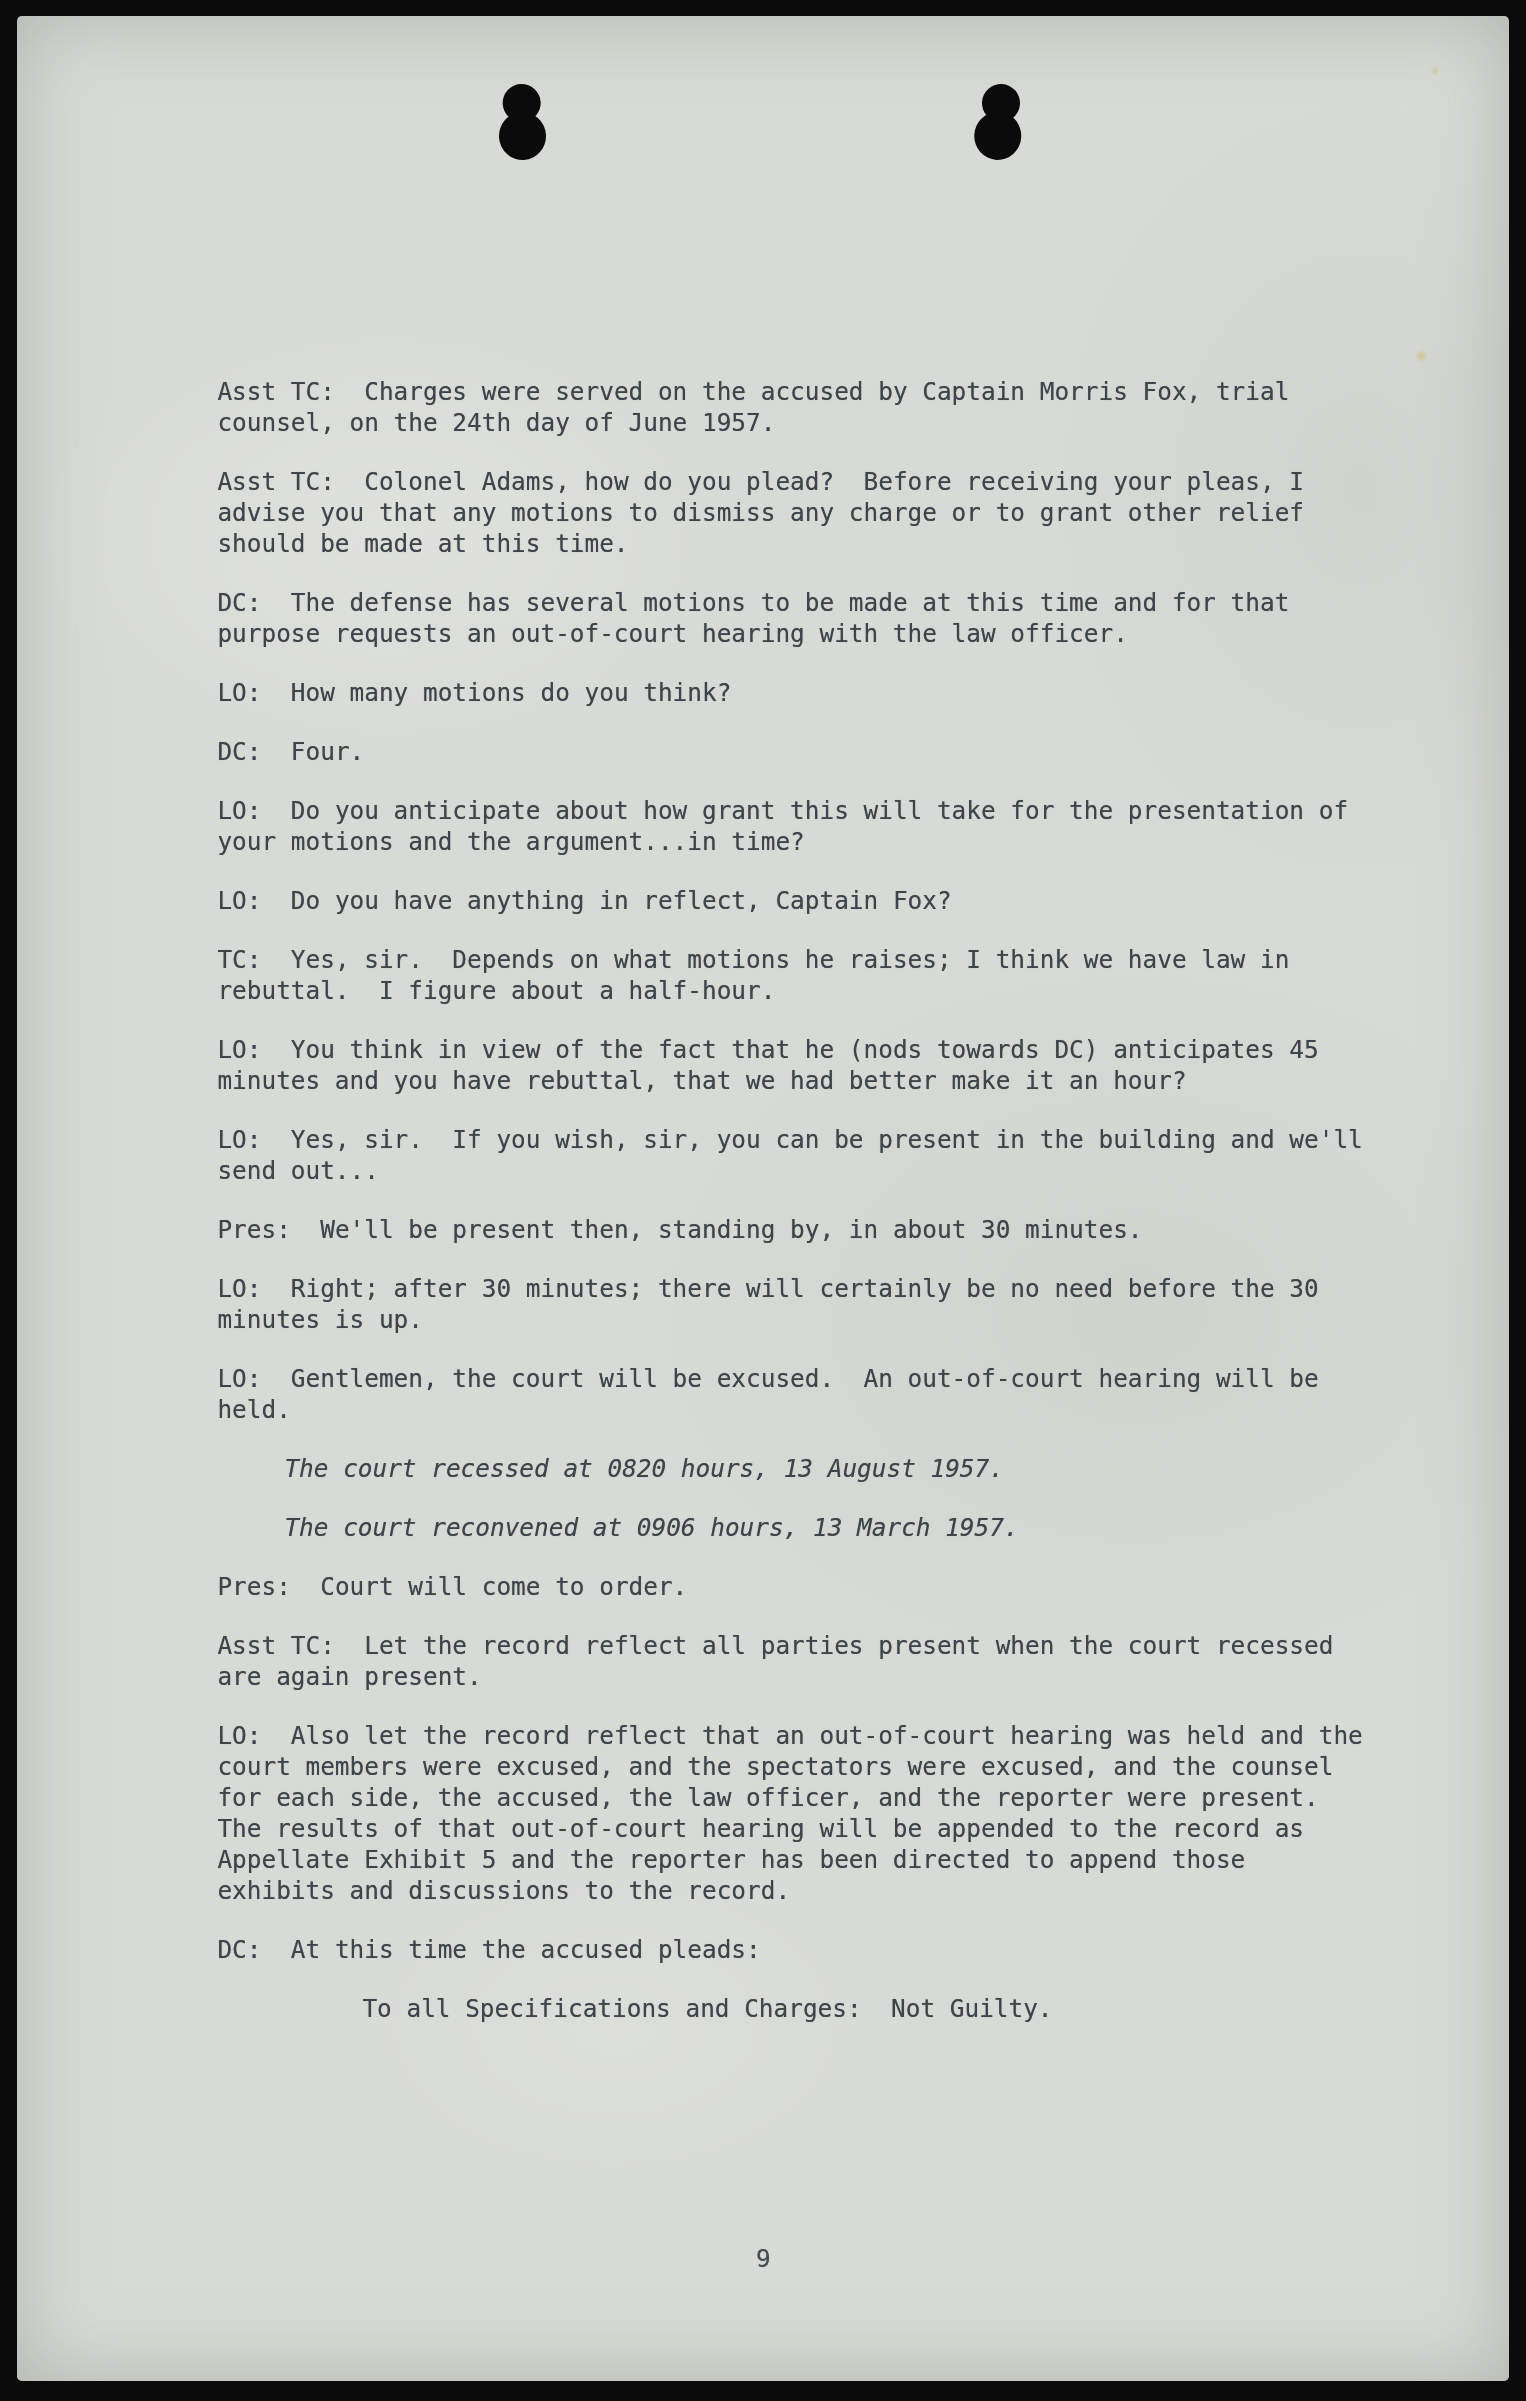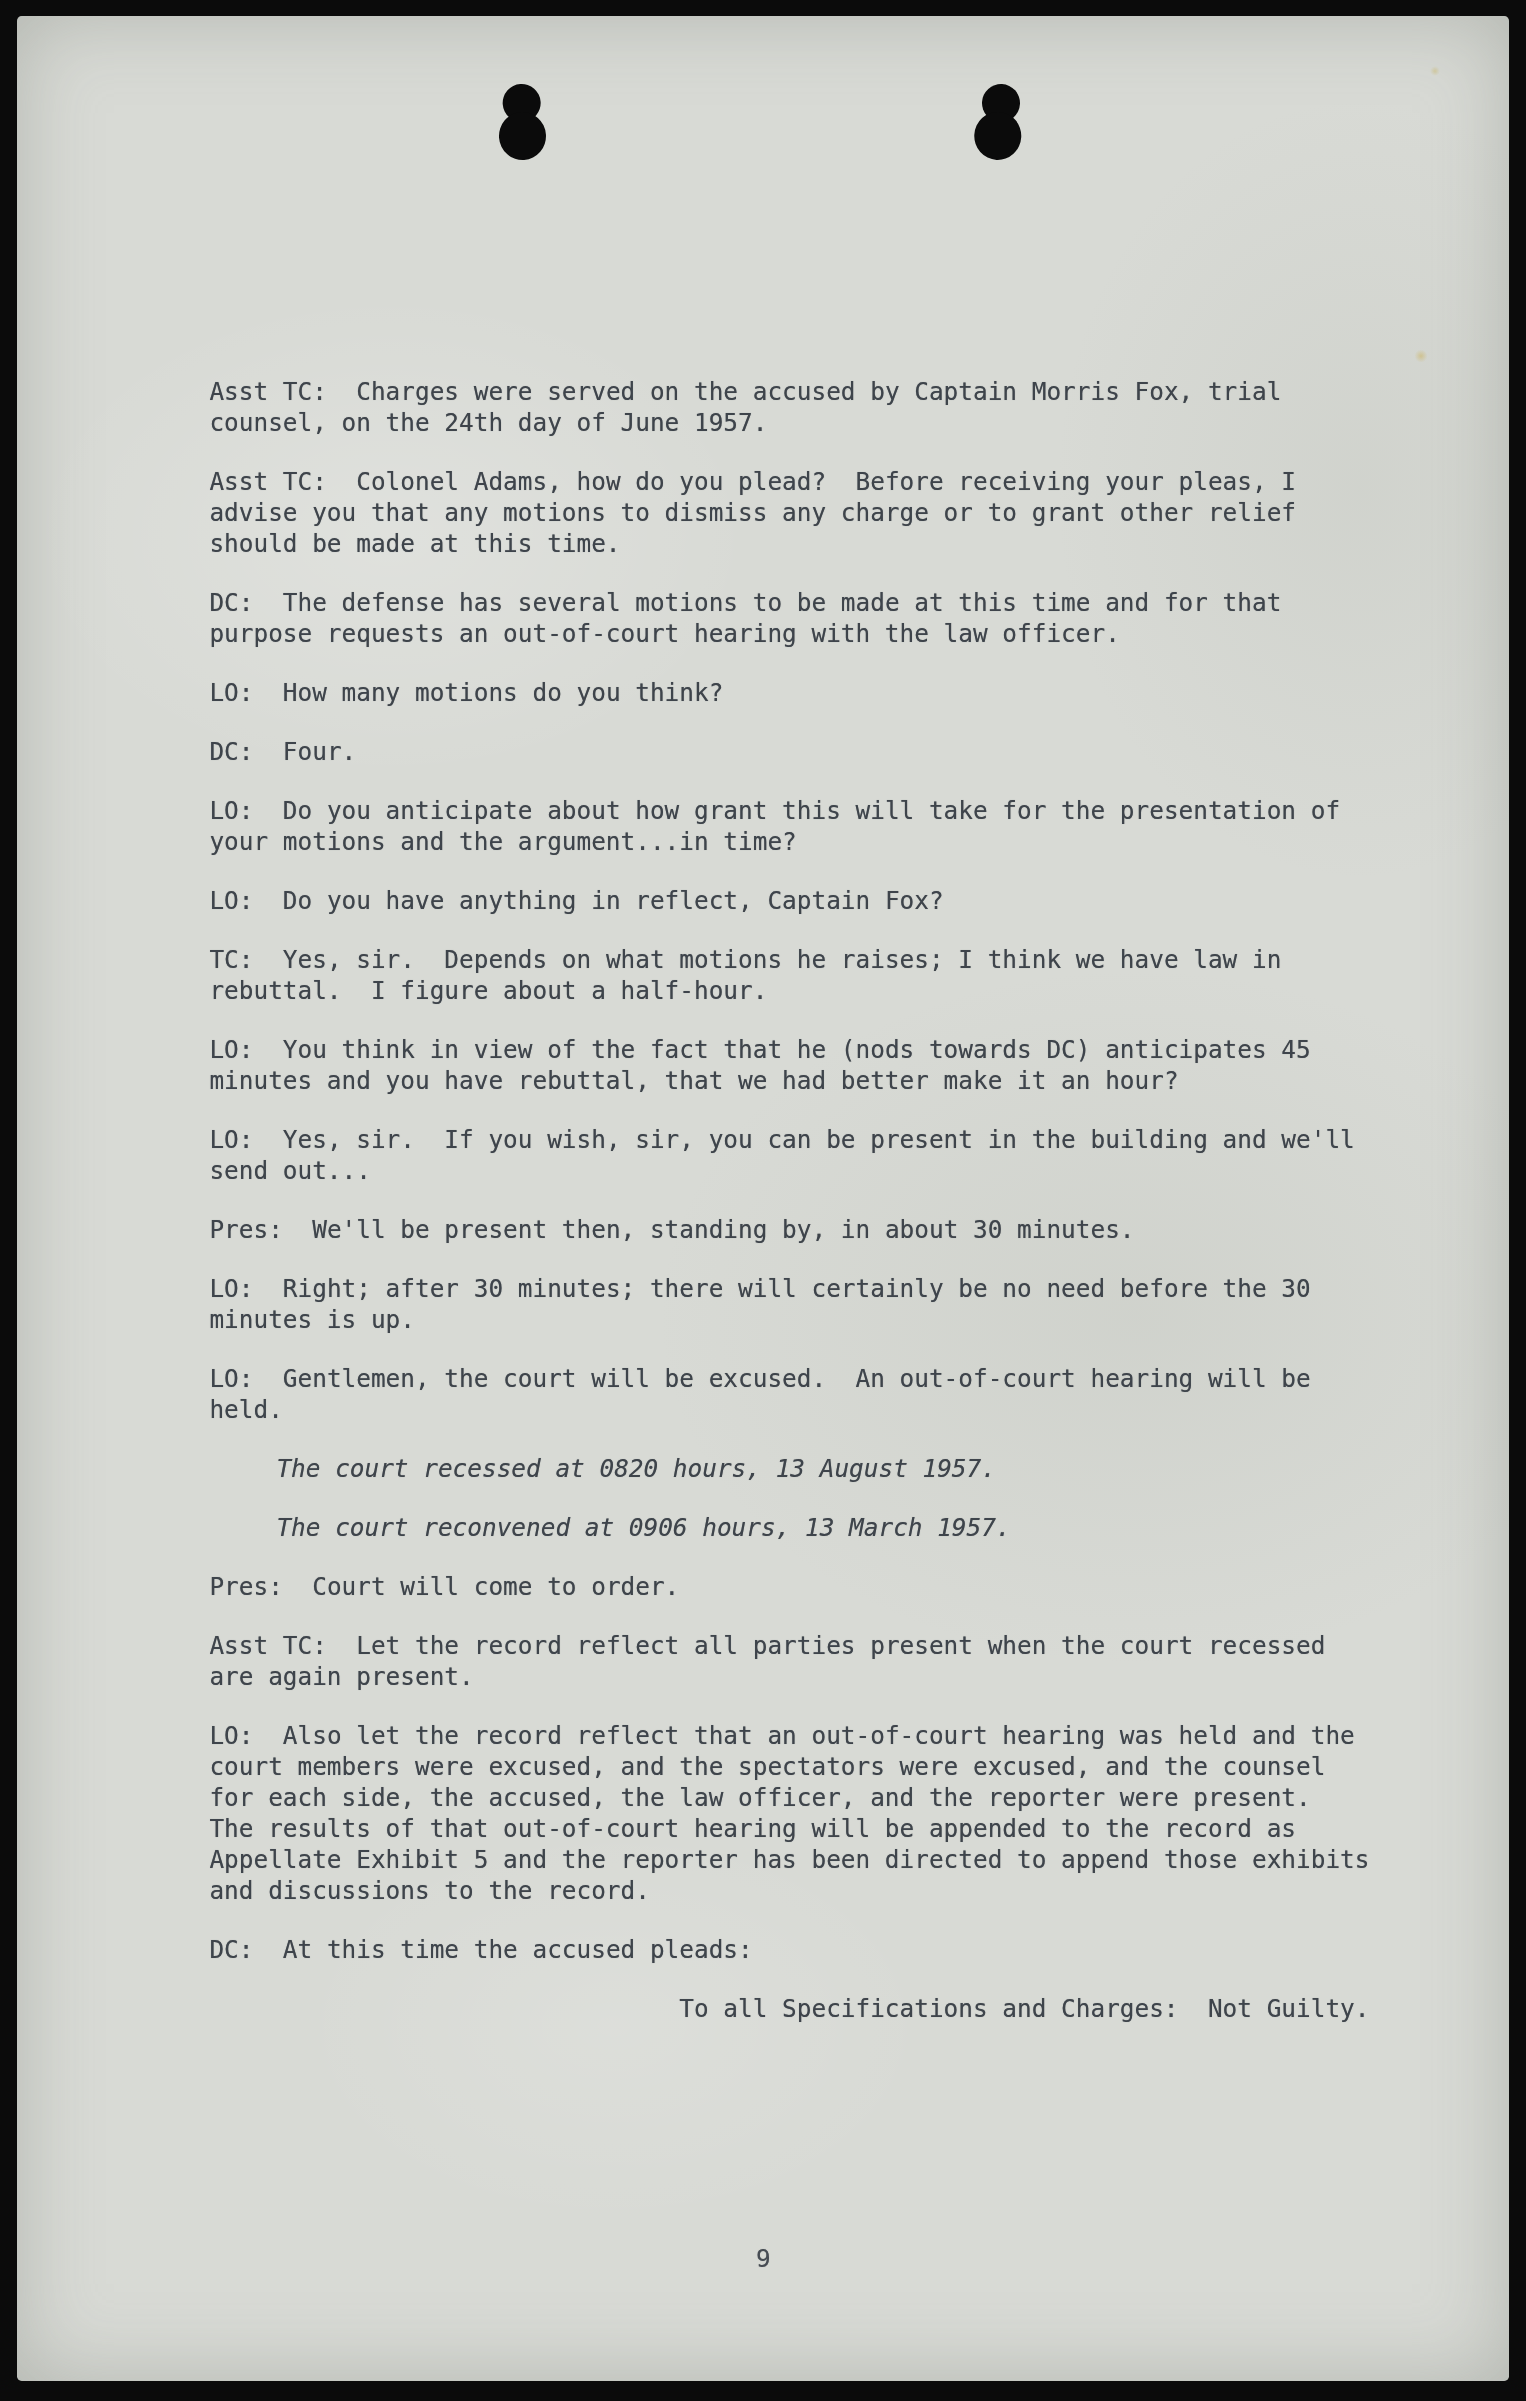--- a/index.html
+++ b/index.html
@@ -49,25 +49,25 @@
     position: absolute;
     left: 192px;
     top: 360px;
     width: 79ch;
     font-size: 24.4px;
     line-height: 31px;
     color: #3e444b;
     text-shadow: 0 0 0.7px rgba(62,68,75,0.55);
   }
   .content p {
-    margin: 0 0 28px 0;
+    margin: 0 0 28px 8px;
     white-space: pre-wrap;
   }
   .indent-1 { padding-left: 67px; font-style: italic; }
-  .indent-2 { padding-left: 145px; text-align: right; }
+  .indent-2 { padding-left: 145px; }
   .page-number {
     position: absolute;
     left: 0;
     right: 0;
     bottom: 108px;
     text-align: center;
     font-size: 24.4px;
     color: #464c53;
     text-shadow: 0 0 0.7px rgba(62,68,75,0.5);
   }

